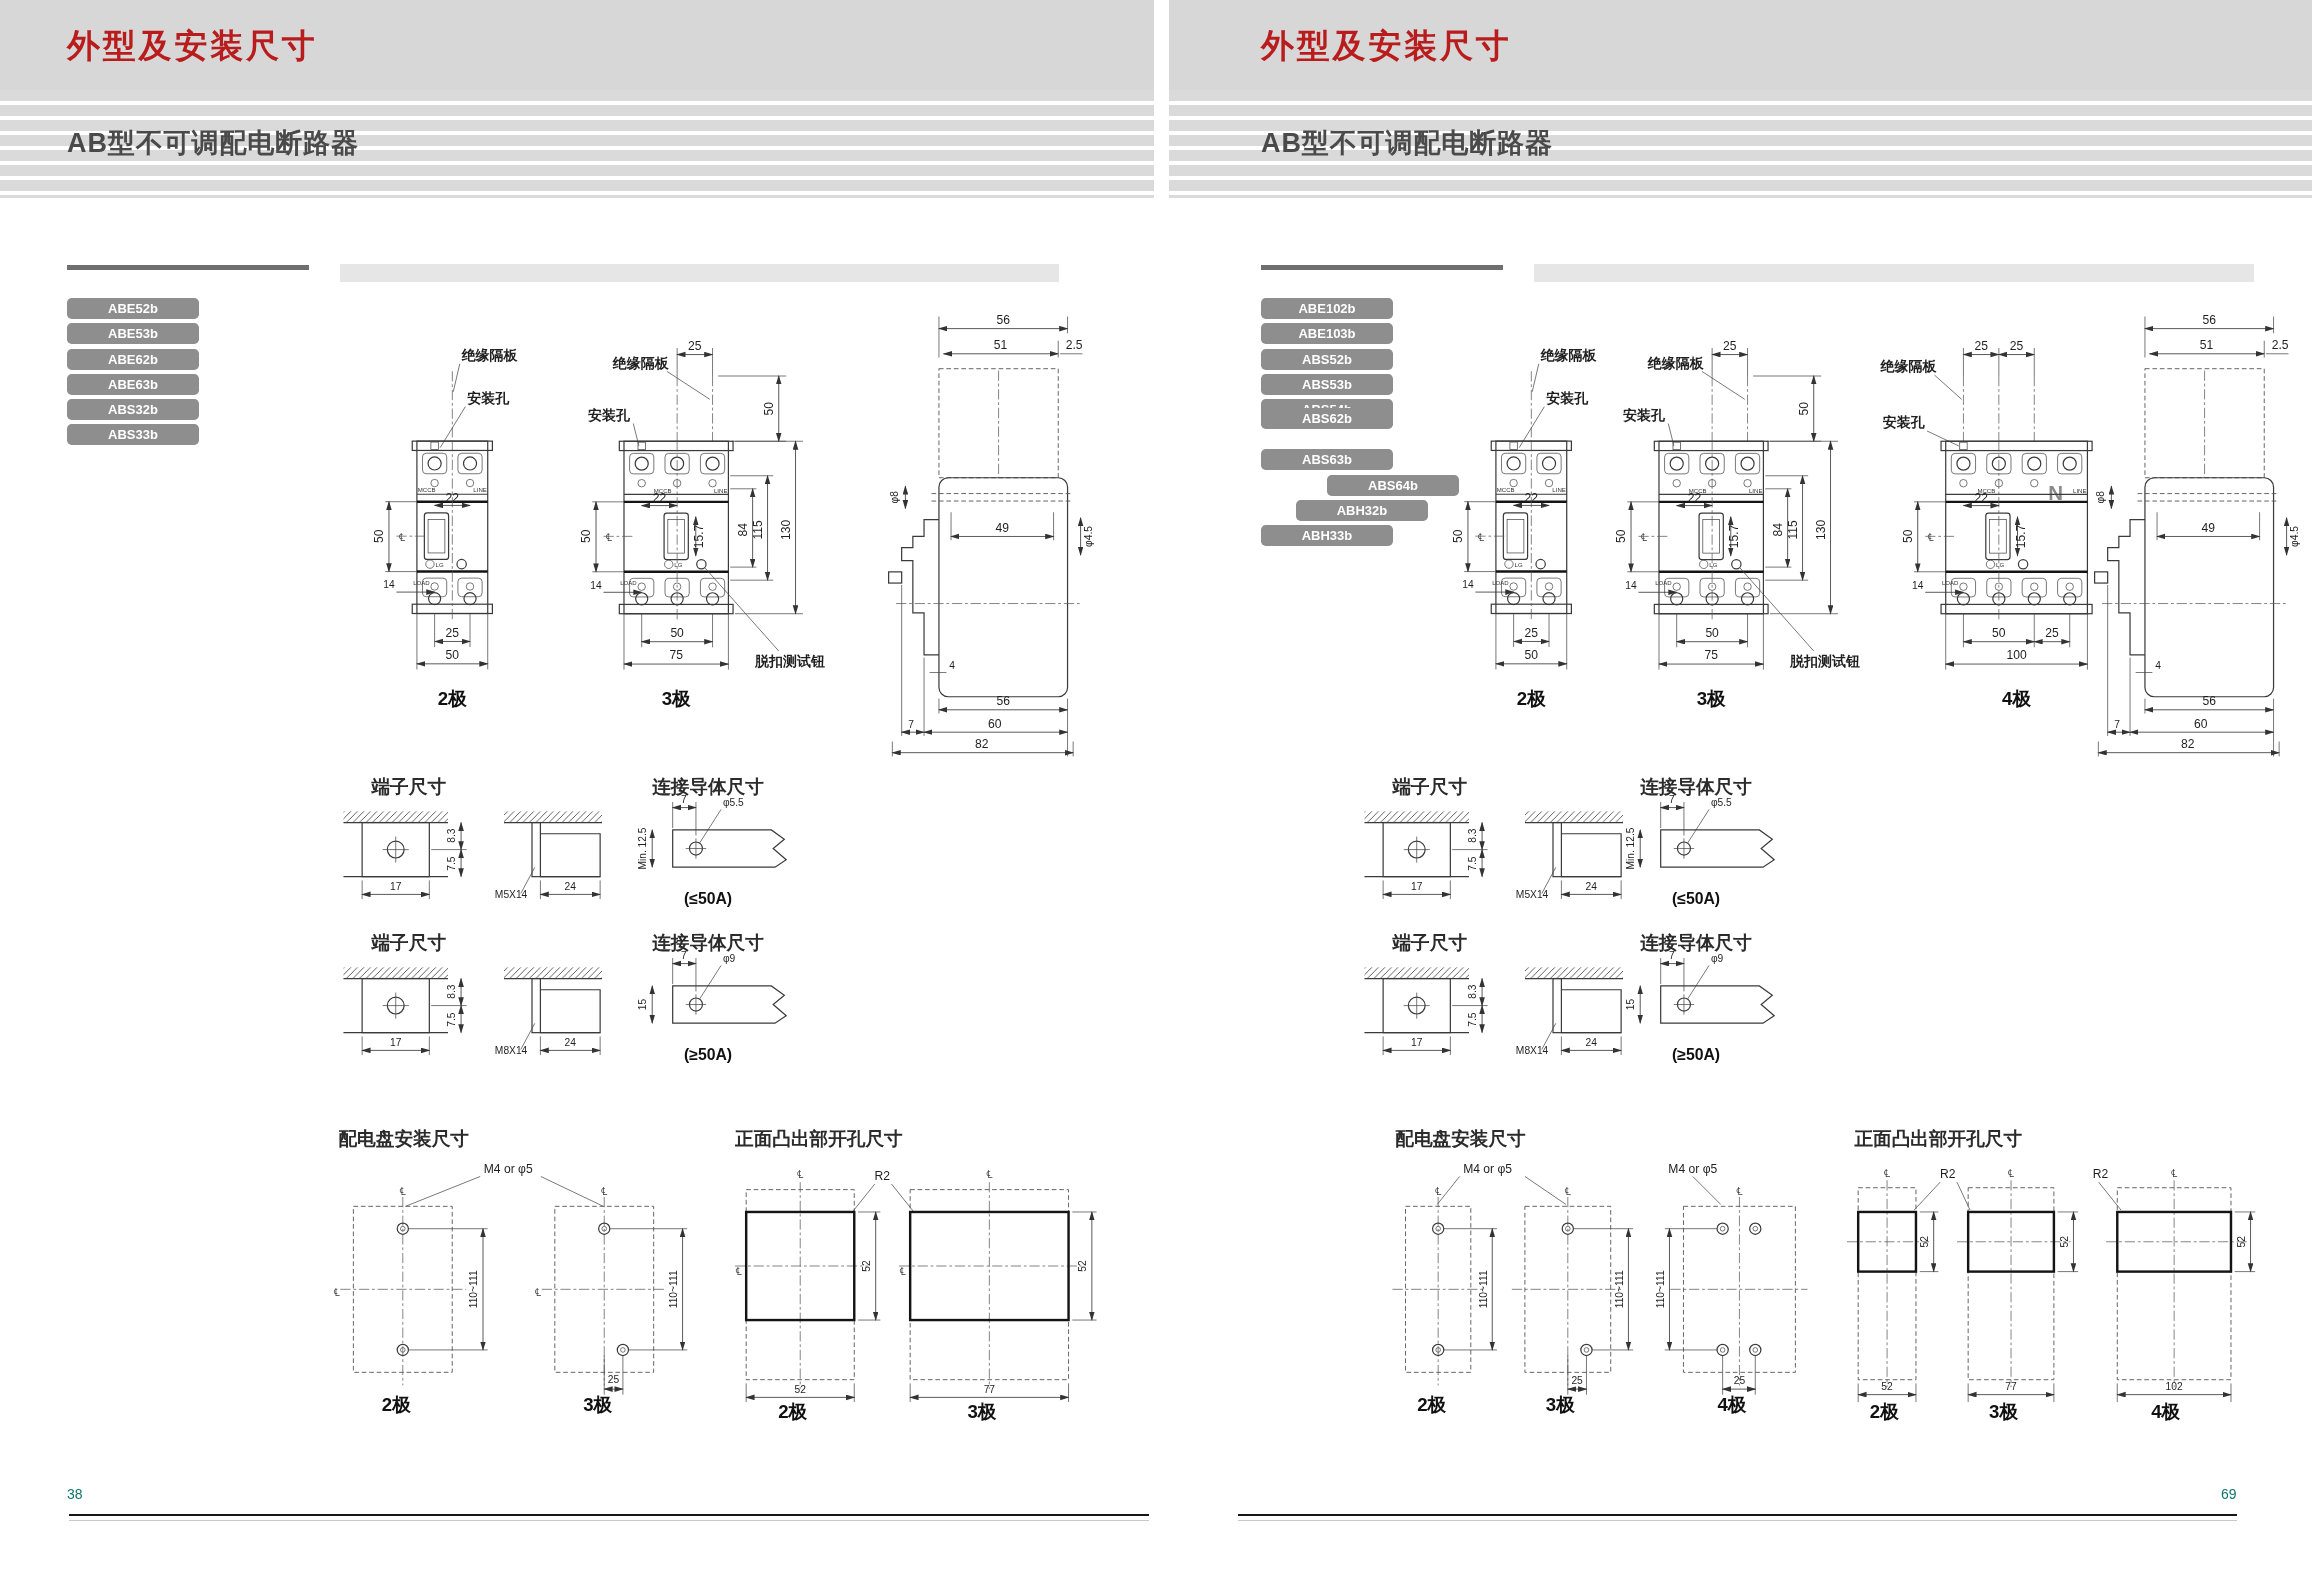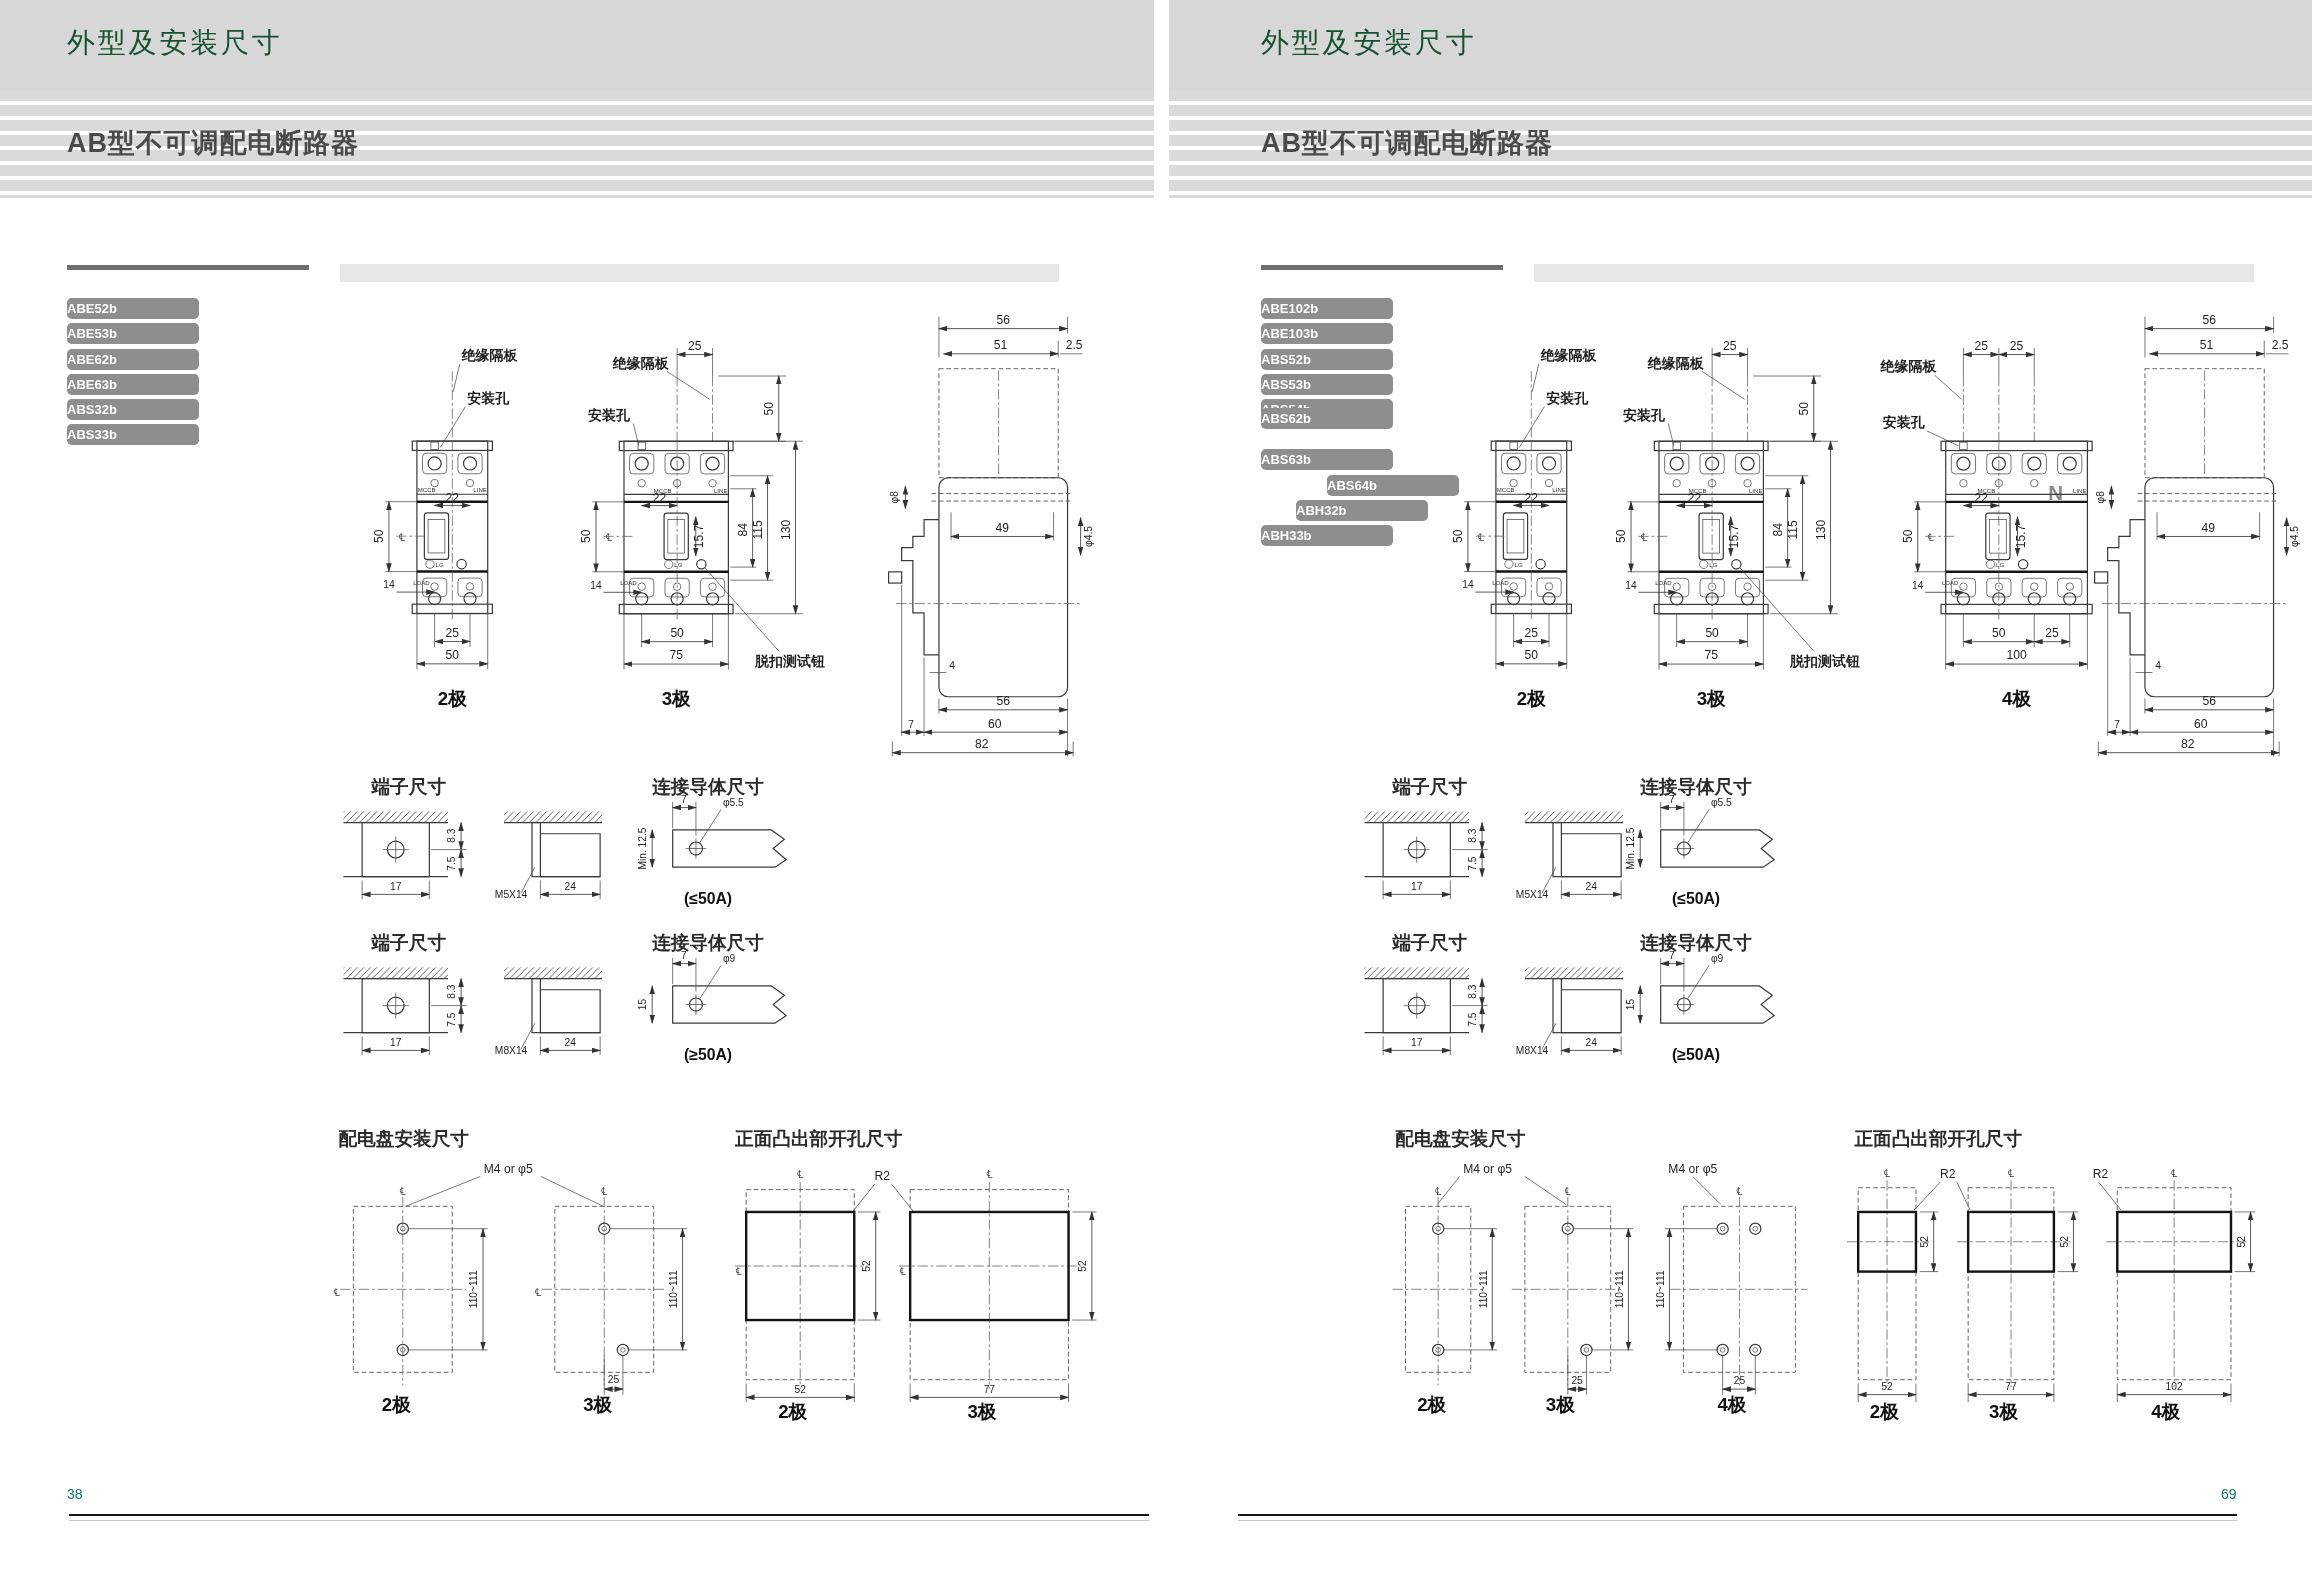--- a/index.html
+++ b/index.html
@@ -3,26 +3,26 @@
 <meta charset="utf-8">
 <style>
   html,body{margin:0;padding:0}
   body{width:2313px;height:1570px;position:relative;background:#fff;
        font-family:"Liberation Sans",sans-serif;overflow:hidden}
   
   .band-top{position:absolute;left:0;top:0;width:2313px;height:90px;background:#d7d7d7}
   .band-stripes{position:absolute;left:0;top:90px;width:2313px;height:108px;
     background:repeating-linear-gradient(180deg,#dadada 0px,#dadada 11.2px,#ffffff 11.2px,#ffffff 15px)}
   .gutter{position:absolute;left:1154px;top:0;width:15px;height:199px;background:#fff}
-  .page-title{position:absolute;top:24px;font-weight:normal;font-size:28px;color:#14532d;letter-spacing:2.8px}
+  .page-title{position:absolute;top:24px;font-weight:bold;font-size:33px;color:#b91c1c;letter-spacing:2.8px}
   .page-subtitle{position:absolute;top:125px;font-weight:bold;font-size:27px;color:#4a4a4a;letter-spacing:0.9px}
   .rule-dark{position:absolute;top:265px;height:4.7px;background:#6f6f6f}
   .rule-light{position:absolute;top:264px;height:17.7px;background:#e6e6e6}
   .badge{position:absolute;width:132px;height:21.4px;background:#8e8e8e;border-radius:4.7px;color:#fff;
-         font-weight:bold;font-size:13px;line-height:21.4px;text-align:left}
+         font-weight:bold;font-size:13px;line-height:21.4px;text-align:center}
   .pageno{position:absolute;top:1486px;font-size:14px;color:#0f766e}
   .bottomline{position:absolute;top:1514px;height:1.9px;background:#161616}
   .bottomline2{position:absolute;top:1520px;height:0.9px;background:#c9c9c9}
   
   svg{position:absolute;overflow:visible}
   svg text{font-family:"Liberation Sans",sans-serif;fill:#1f1f1f}
   .tt{font-size:20px;font-weight:bold;fill:#2b2b2b}
   .cap{font-size:20px;font-weight:bold;fill:#111;text-anchor:middle}
   .cap50{font-size:17px;font-weight:bold;fill:#111;text-anchor:middle}
   .d{font-size:13px;text-anchor:middle}

